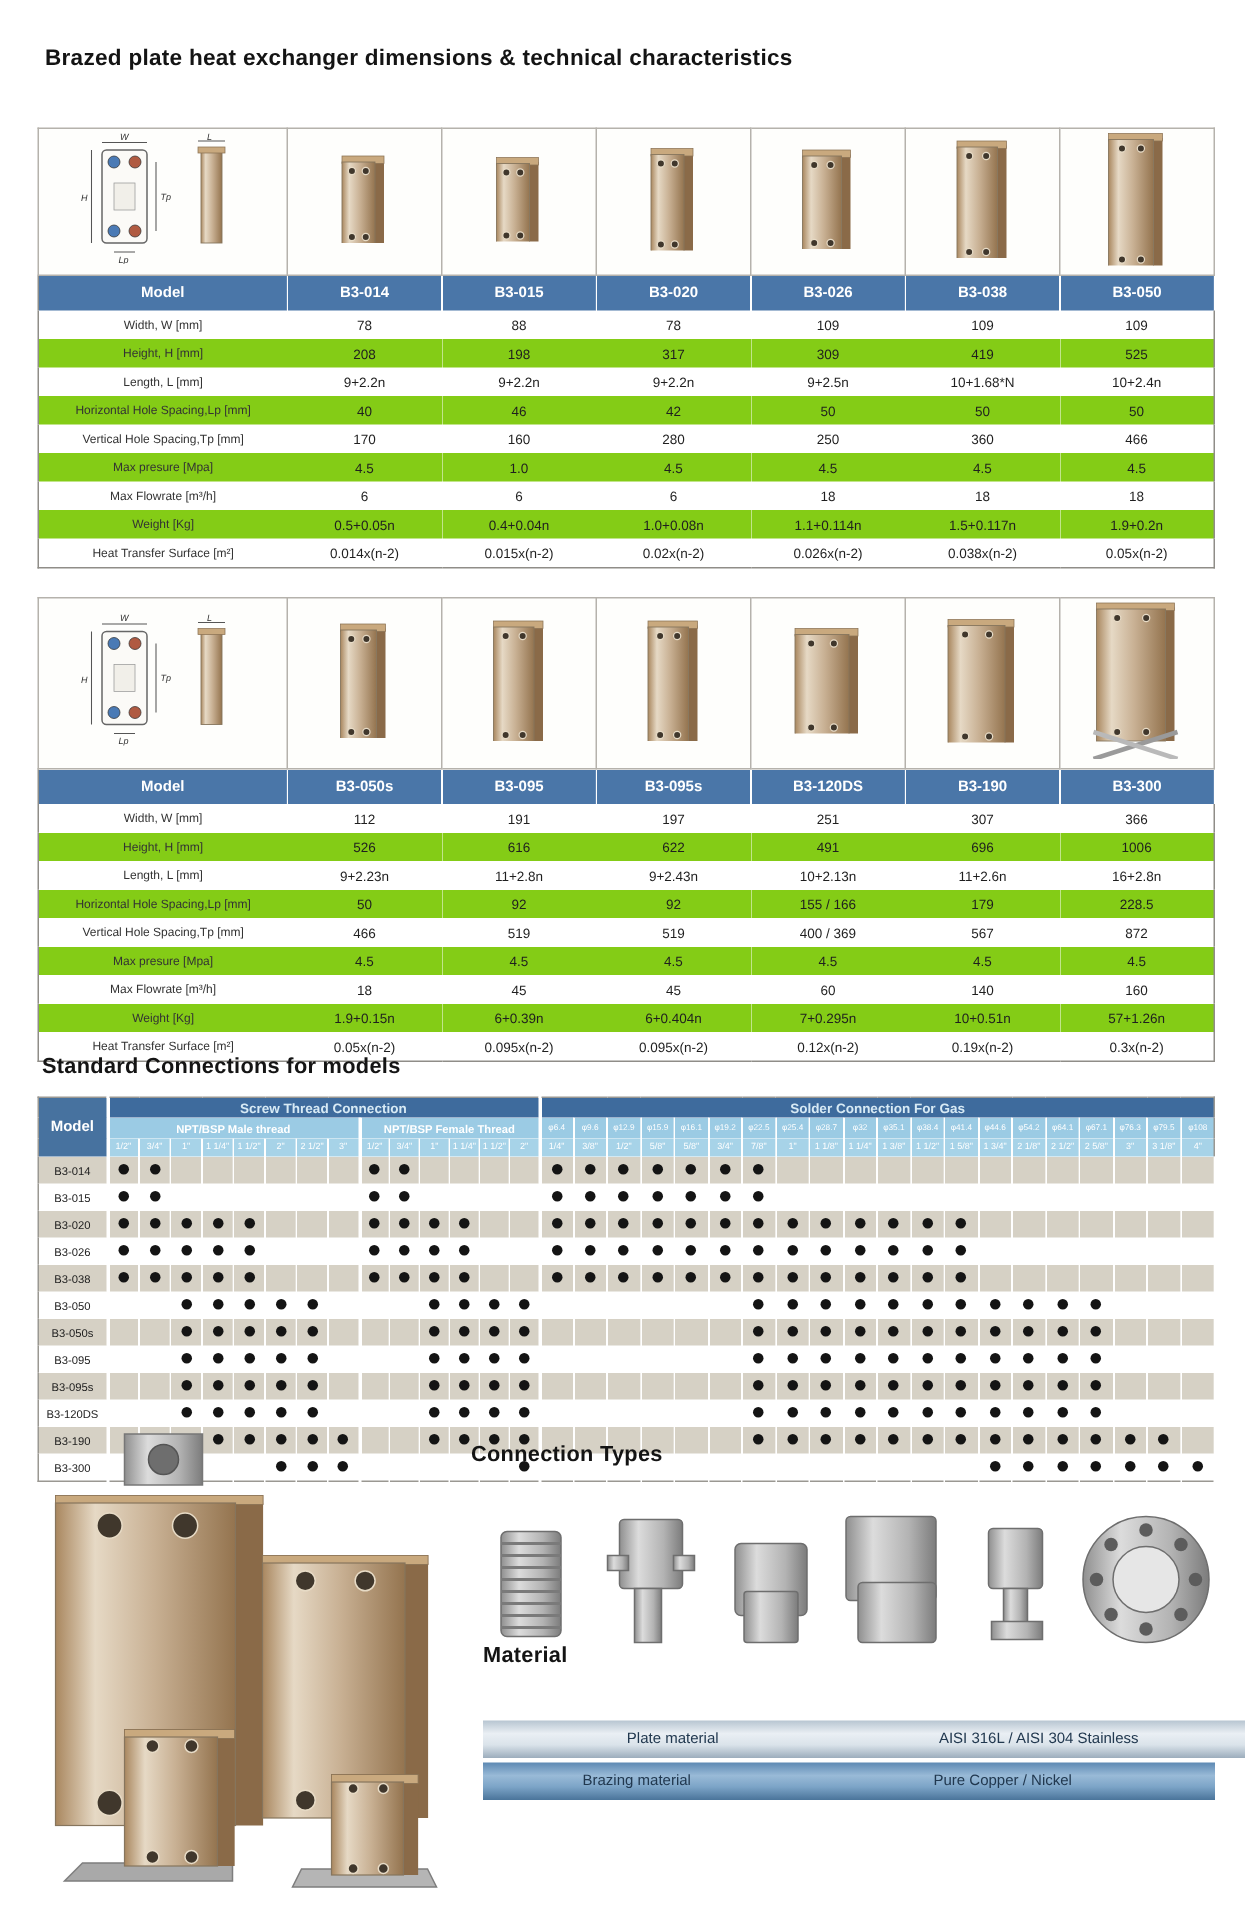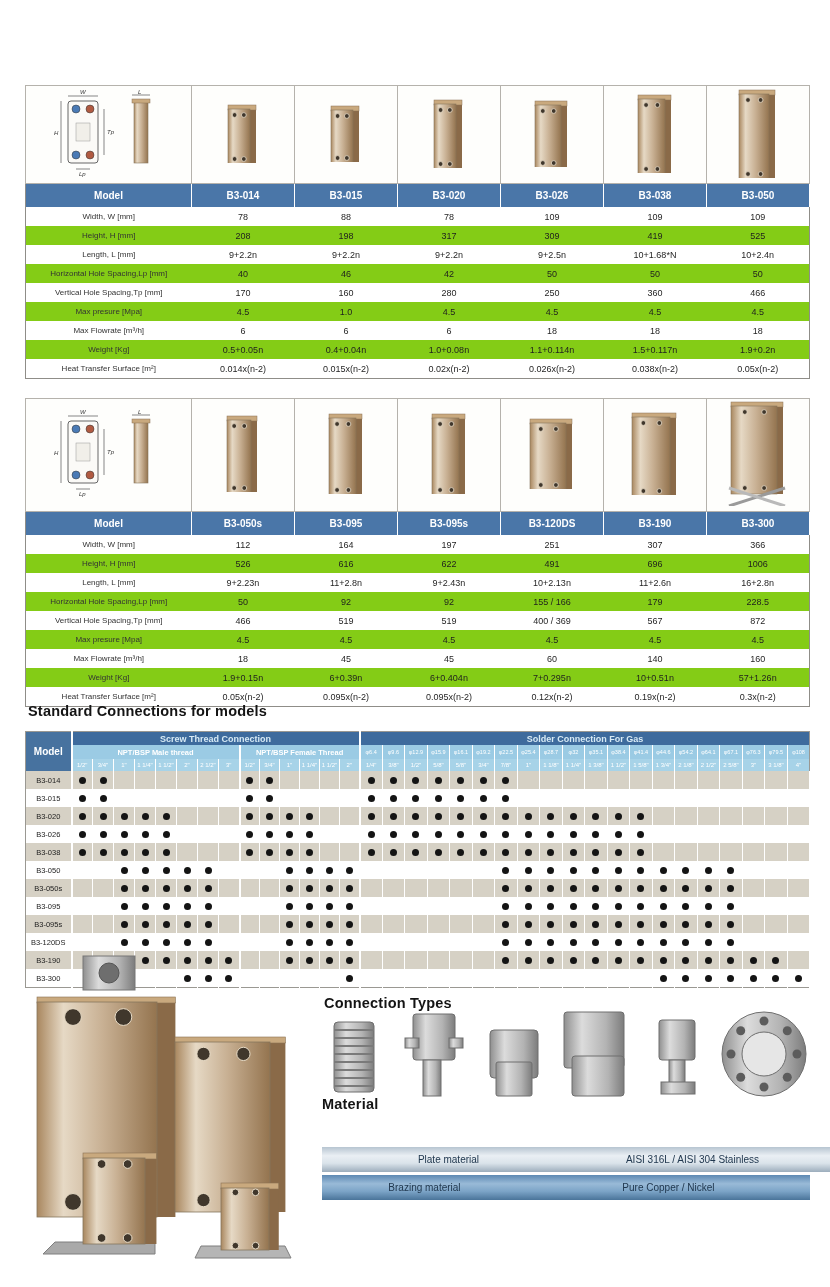--- a/index.html
+++ b/index.html
@@ -61,20 +61,21 @@
       </linearGradient>
       <linearGradient id="gsteel" x1="0" y1="0" x2="1" y2="0">
         <stop offset="0" stop-color="#8f8f8f"></stop>
           <stop offset="0.3" stop-color="#dcdcdc"></stop>
         <stop offset="0.7" stop-color="#b3b3b3"></stop>
           <stop offset="1" stop-color="#7c7c7c"></stop>
       </linearGradient>
     </defs>
   </svg>
 
+  <div class="abs h1" style="left:30px;top:30px;">Brazed plate heat exchanger dimensions &amp; technical characteristics</div>
 
   <div class="abs" style="left:25px;top:85px;" id="spec1">
       <table class="spec">
         <colgroup>
           <col style="width: 166px;">
           <col style="width: 103px;">
           <col style="width: 103px;">
           <col style="width: 103px;">
           <col style="width: 103px;">
           <col style="width: 103px;">
@@ -346,21 +347,21 @@
             <td>B3-050s</td>
             <td>B3-095</td>
             <td>B3-095s</td>
             <td>B3-120DS</td>
             <td>B3-190</td>
             <td>B3-300</td>
           </tr>
           <tr class="data odd">
             <td class="lbl">Width, W [mm]</td>
             <td>112</td>
-            <td>164</td>
+            <td>191</td>
             <td>197</td>
             <td>251</td>
             <td>307</td>
             <td>366</td>
           </tr>
           <tr class="data even">
             <td class="lbl">Height, H [mm]</td>
             <td>526</td>
             <td>616</td>
             <td>622</td>
@@ -1018,21 +1019,21 @@
         <polygon points="176,296 260,296 266,308 170,308" fill="#b5b5b5" stroke="#7e7e7e"></polygon>
         <rect x="244" y="238" width="9.76" height="62" fill="#8a6a48"></rect>
         <rect x="196" y="233" width="57.76" height="6" fill="#c9a97e" stroke="#8a7254" stroke-width="0.6"></rect>
         <rect x="196" y="238" width="48" height="62" fill="url(#gmetal)" stroke="#86755d" stroke-width="0.8"></rect>
         <circle cx="210.4" cy="242.34" r="3.3600000000000003" fill="#40372c" stroke="#e7dbc6" stroke-width="1"></circle>
         <circle cx="230.56" cy="242.34" r="3.3600000000000003" fill="#40372c" stroke="#e7dbc6" stroke-width="1"></circle>
         <circle cx="210.4" cy="295.66" r="3.3600000000000003" fill="#40372c" stroke="#e7dbc6" stroke-width="1"></circle>
         <circle cx="230.56" cy="295.66" r="3.3600000000000003" fill="#40372c" stroke="#e7dbc6" stroke-width="1"></circle>
       </svg></div>
 
-  <div class="abs h2" style="left:324px;top:962px;margin-top:33px;">Connection Types</div>
+  <div class="abs h2" style="left:314px;top:962px;">Connection Types</div>
 
   <div class="abs ctypes" style="left:322px;top:996px;" id="ctypes">
       <div><svg width="64" height="86">
           <rect x="12" y="8" width="40" height="70" rx="4" fill="url(#gsteel)" stroke="#6e6e6e" stroke-width="1"></rect>
           <line x1="12" y1="16" x2="52" y2="16" stroke="#7a7a7a" stroke-width="2"></line>
           <line x1="12" y1="24" x2="52" y2="24" stroke="#7a7a7a" stroke-width="2"></line>
           <line x1="12" y1="32" x2="52" y2="32" stroke="#7a7a7a" stroke-width="2"></line>
           <line x1="12" y1="40" x2="52" y2="40" stroke="#7a7a7a" stroke-width="2"></line>
           <line x1="12" y1="48" x2="52" y2="48" stroke="#7a7a7a" stroke-width="2"></line>
           <line x1="12" y1="56" x2="52" y2="56" stroke="#7a7a7a" stroke-width="2"></line>

